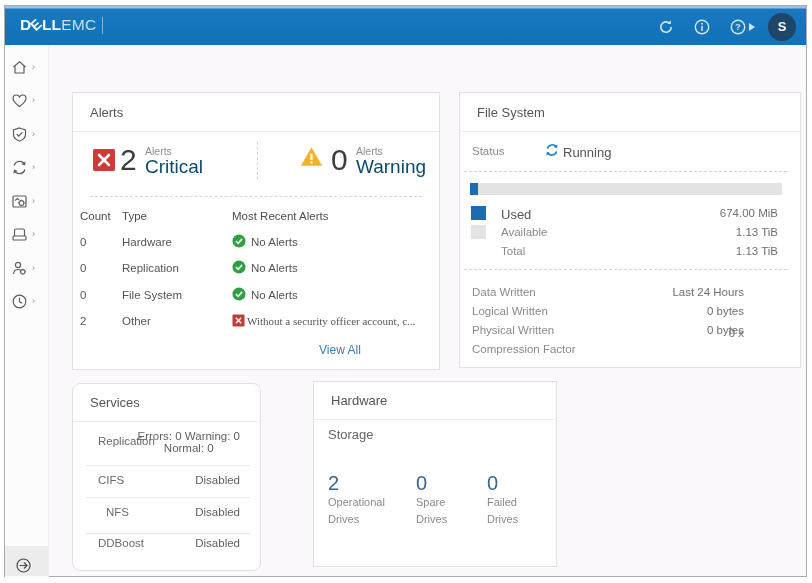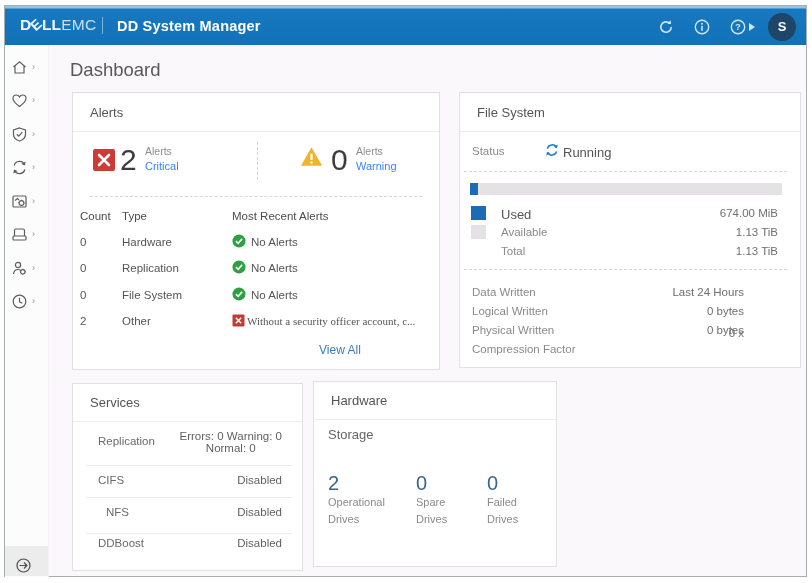--- a/index.html
+++ b/index.html
@@ -22,33 +22,33 @@
 .sic svg { position:static; display:block; }
 .sic:after { content:"\203A"; position:absolute; left:21px; top:3px; font-size:9px; color:#8a8a8a; }
 #collapse { left:0; top:501px; width:43px; height:30px; background:#ececec; }
 #collapse svg { position:static; display:block; margin:11px 0 0 10px; }
 
 #dash { left:65px; top:53px; font-size:18.5px; color:#595959; }
 
 .card { background:#fff; border:1px solid #e3e0e3; }
 #cAlerts  { left:67px; top:86px; width:368px; height:278px; }
 #cFS      { left:454px; top:86px; width:342px; height:276px; }
-#cServ    { left:67px; top:377px; width:231px; height:188px; }
+#cServ    { left:67px; top:377px; width:189px; height:188px;border-radius:8px; }
 #cHard    { left:308px; top:375px; width:244px; height:186px; }
 .chead { left:0; top:0; right:0; height:39px; line-height:39px; padding-left:17px; font-size:13px; color:#555; border-bottom:1px solid #ededed; }
 .chead2 { height:38px; line-height:38px; }
 .dashH { border-top:1px dashed #d8d5d8; height:0; }
 .dashV { border-left:1px dashed #d8d5d8; width:0; }
 .t { white-space:nowrap; }
 
 #redsq { left:20px; top:56px; width:22px; height:22px; background:#ce3a36; border-radius:2px; }
 #redsq svg, .ico svg { position:static; display:block; }
 .bignum { font-size:30px; color:#3d3d3d; line-height:30px; }
 .lblA { font-size:10.5px; color:#8d8d8d; line-height:12px; }
-.lblB { font-size:11px; color:#3b82f6; line-height:15px;text-align:center; }
+.lblB { font-size:19px; color:#0c4a6e; line-height:15px;text-align:center; }
 #tri { left:227px; top:53px; width:23px; height:21px; }
 .trow { font-size:11.5px; color:#555; height:14px; line-height:14px; }
 .ico { width:14px; height:14px; }
 #viewall { left:246px; top:250px; font-size:12px; color:#3d7ab8; }
 
 .fslbl { font-size:11.5px; color:#8a8a8a; }
 .fsval { font-size:11.5px; color:#6f6f6f; text-align:left; }
 .fsdark { font-size:13px; color:#555; }
 #fsbar { left:10px; top:90px; width:312px; height:12px; background:#e4e2e4; }
 #fsbarfill { left:0; top:0; width:8px; height:12px; background:#1b6cb4; }
@@ -61,21 +61,20 @@
 .hnum { font-size:20px; color:#3a658e; }
 .hlbl { font-size:11px; color:#8a8a8a; line-height:17px; }
 </style>
 </head>
 <body>
 <div id="win">
 
   <div id="bar">
     <div id="logo"><b>D<span class="e">E</span>LL</b>EMC</div>
     <div id="sep"></div>
-    <div id="ttl">DD System Manager</div>
     <div class="bicon" id="icRefresh" style="left:653px;">
       <svg width="16" height="16" viewBox="0 0 16 16">
           <path d="M13.2 8a5.2 5.2 0 1 1-1.6-3.7" fill="none" stroke="#cfe6f5" stroke-width="1.6"></path>
           <path d="M12.8 1.2 13 5l-3.8-.2z" fill="#cfe6f5"></path>
         </svg>
     </div>
     <div class="bicon" id="icInfo" style="left:689px;">
       <svg width="16" height="16" viewBox="0 0 16 16">
           <circle cx="8" cy="8" r="6.7" fill="none" stroke="#cfe6f5" stroke-width="1.4"></circle>
           <rect x="7.2" y="6.8" width="1.6" height="5" fill="#cfe6f5"></rect>
@@ -149,21 +148,20 @@
         </svg>
       </div>
     <div id="collapse">
         <svg width="17" height="17" viewBox="0 0 17 17">
           <circle cx="8.5" cy="8.5" r="6.5" fill="none" stroke="#4c4c4c" stroke-width="1.2"></circle>
           <path d="M4.5 8.5h7M9 5.5l3 3-3 3" fill="none" stroke="#4c4c4c" stroke-width="1.2"></path>
         </svg>
       </div>
   </div>
 
-  <div id="dash">Dashboard</div>
 
   <div class="card" id="cAlerts">
     <div class="chead">Alerts</div>
     <div id="redsq">
         <svg width="22" height="22" viewBox="0 0 22 22">
           <path d="M6 6 16 16 M16 6 6 16" stroke="#fff" stroke-width="2.6" stroke-linecap="round"></path>
         </svg>
       </div>
     <div class="bignum t" style="left:47px; top:52px;">2</div>
     <div class="lblA t" style="left:72px; top:52px;">Alerts</div>

